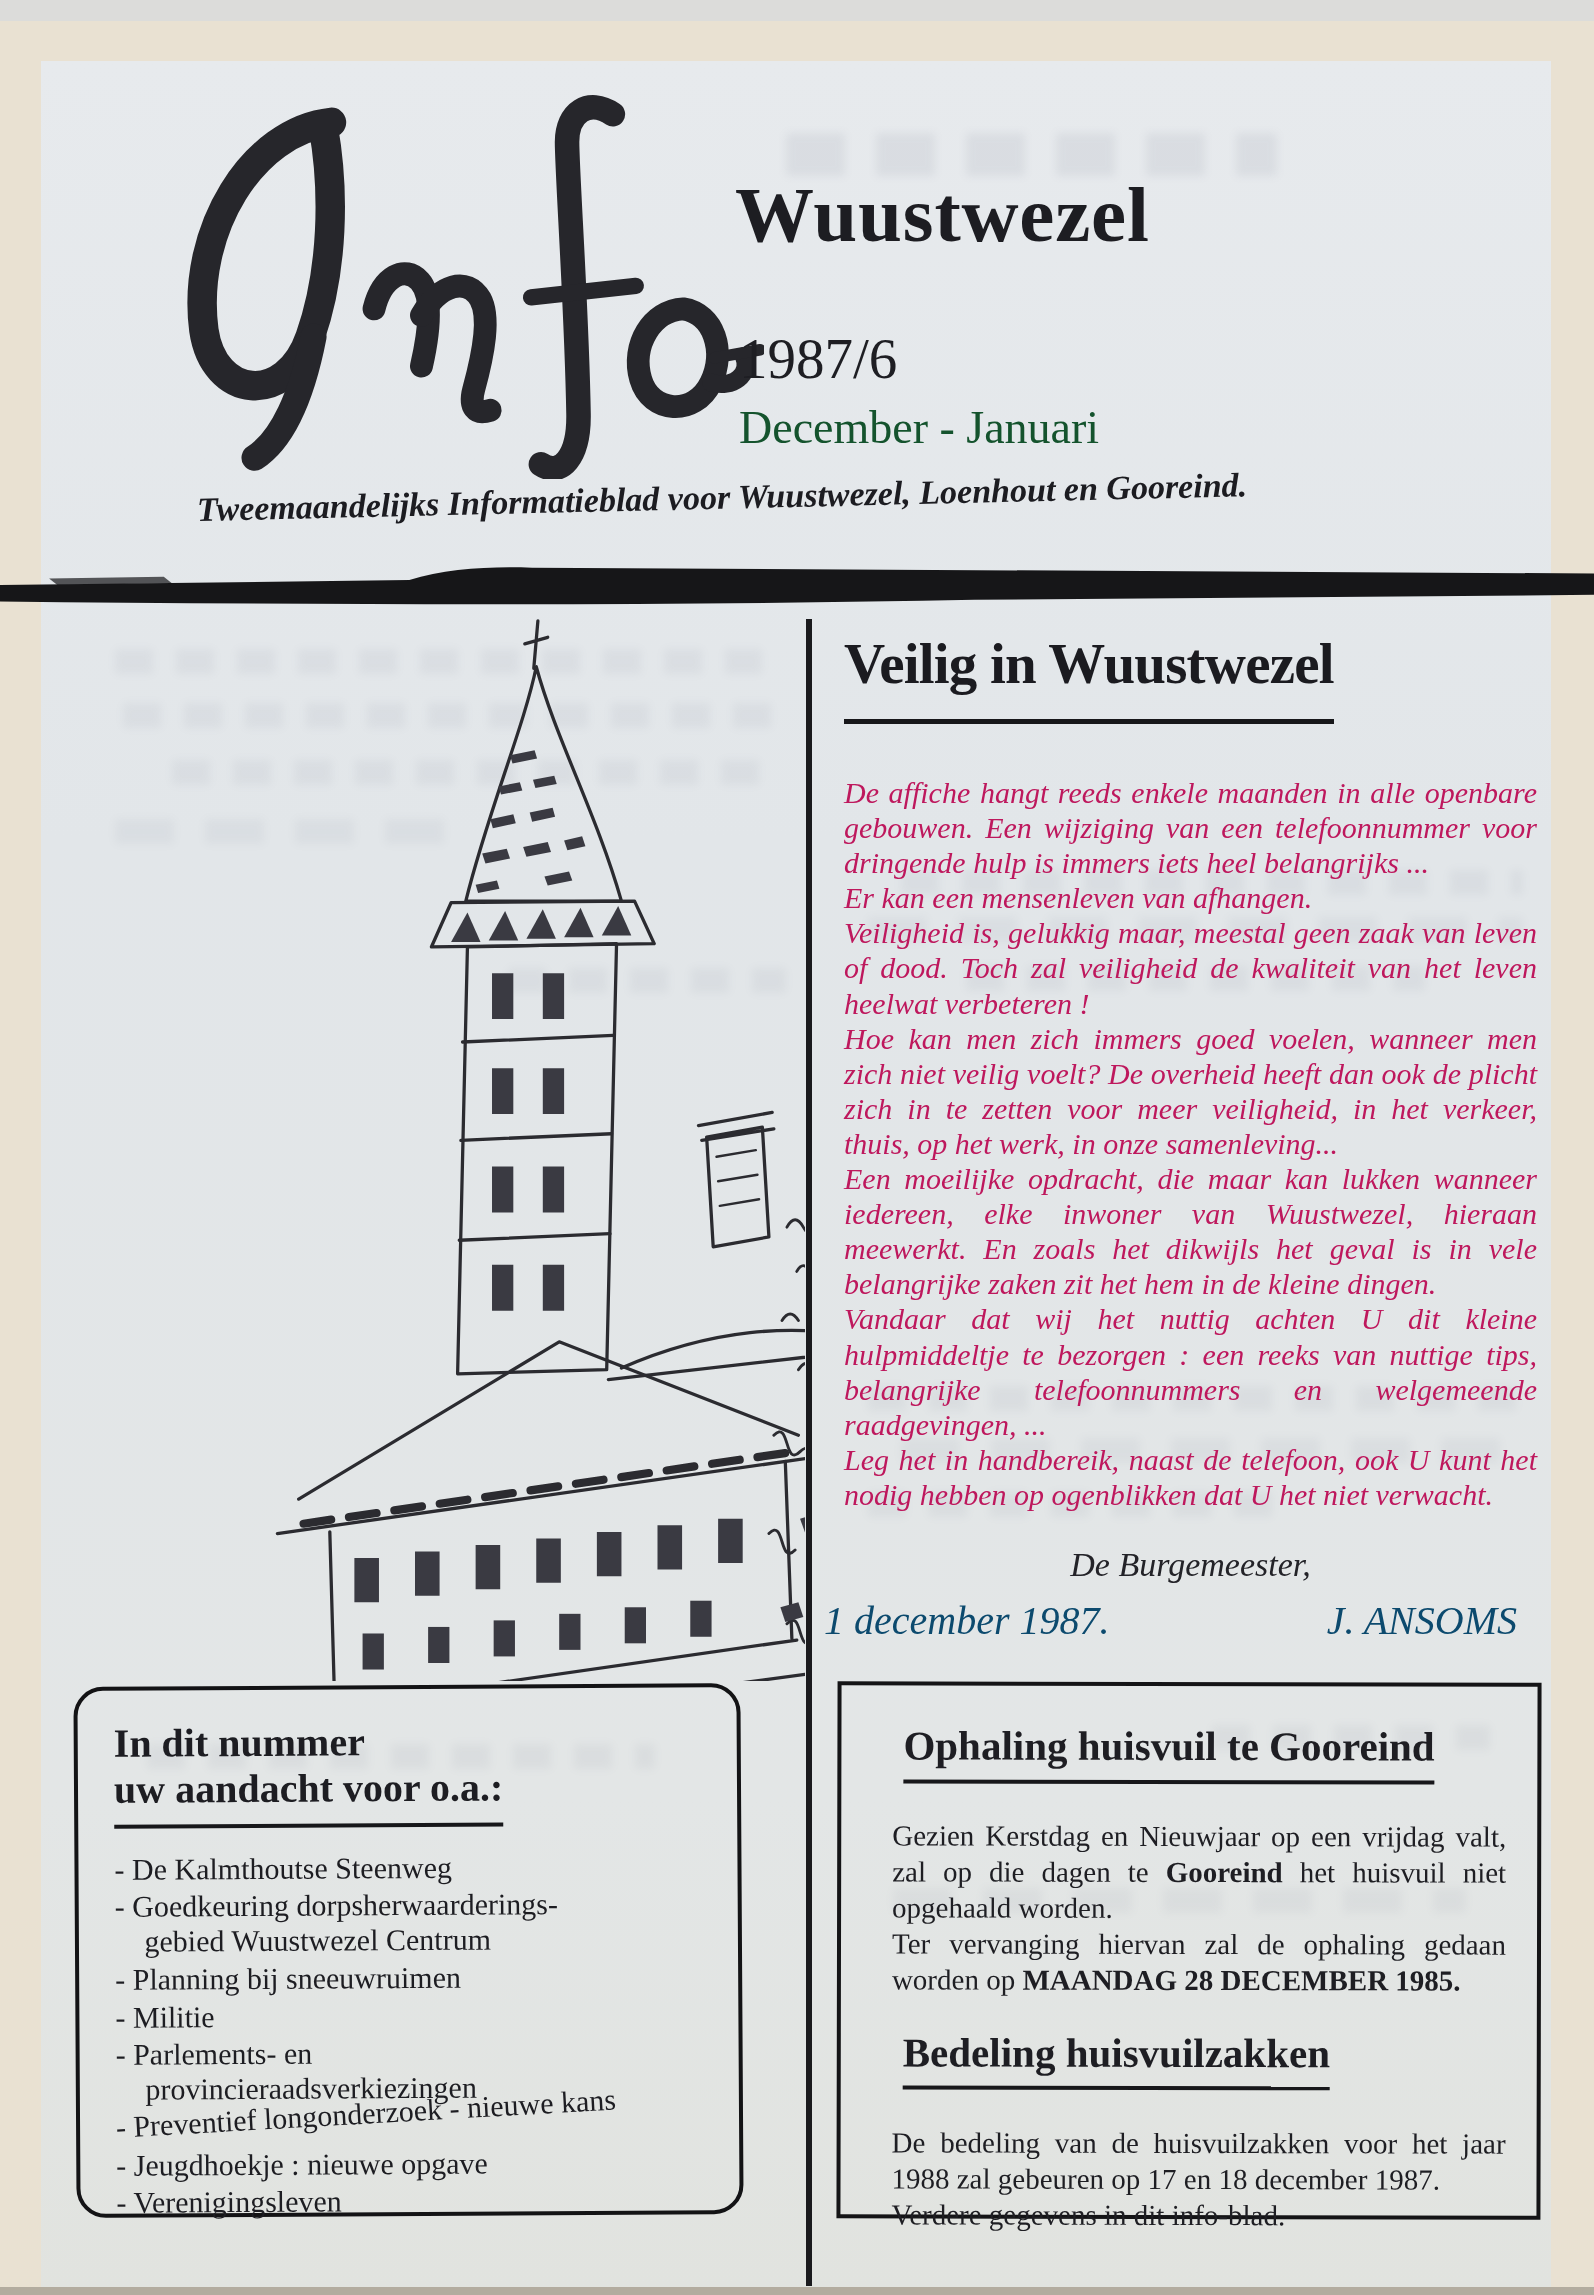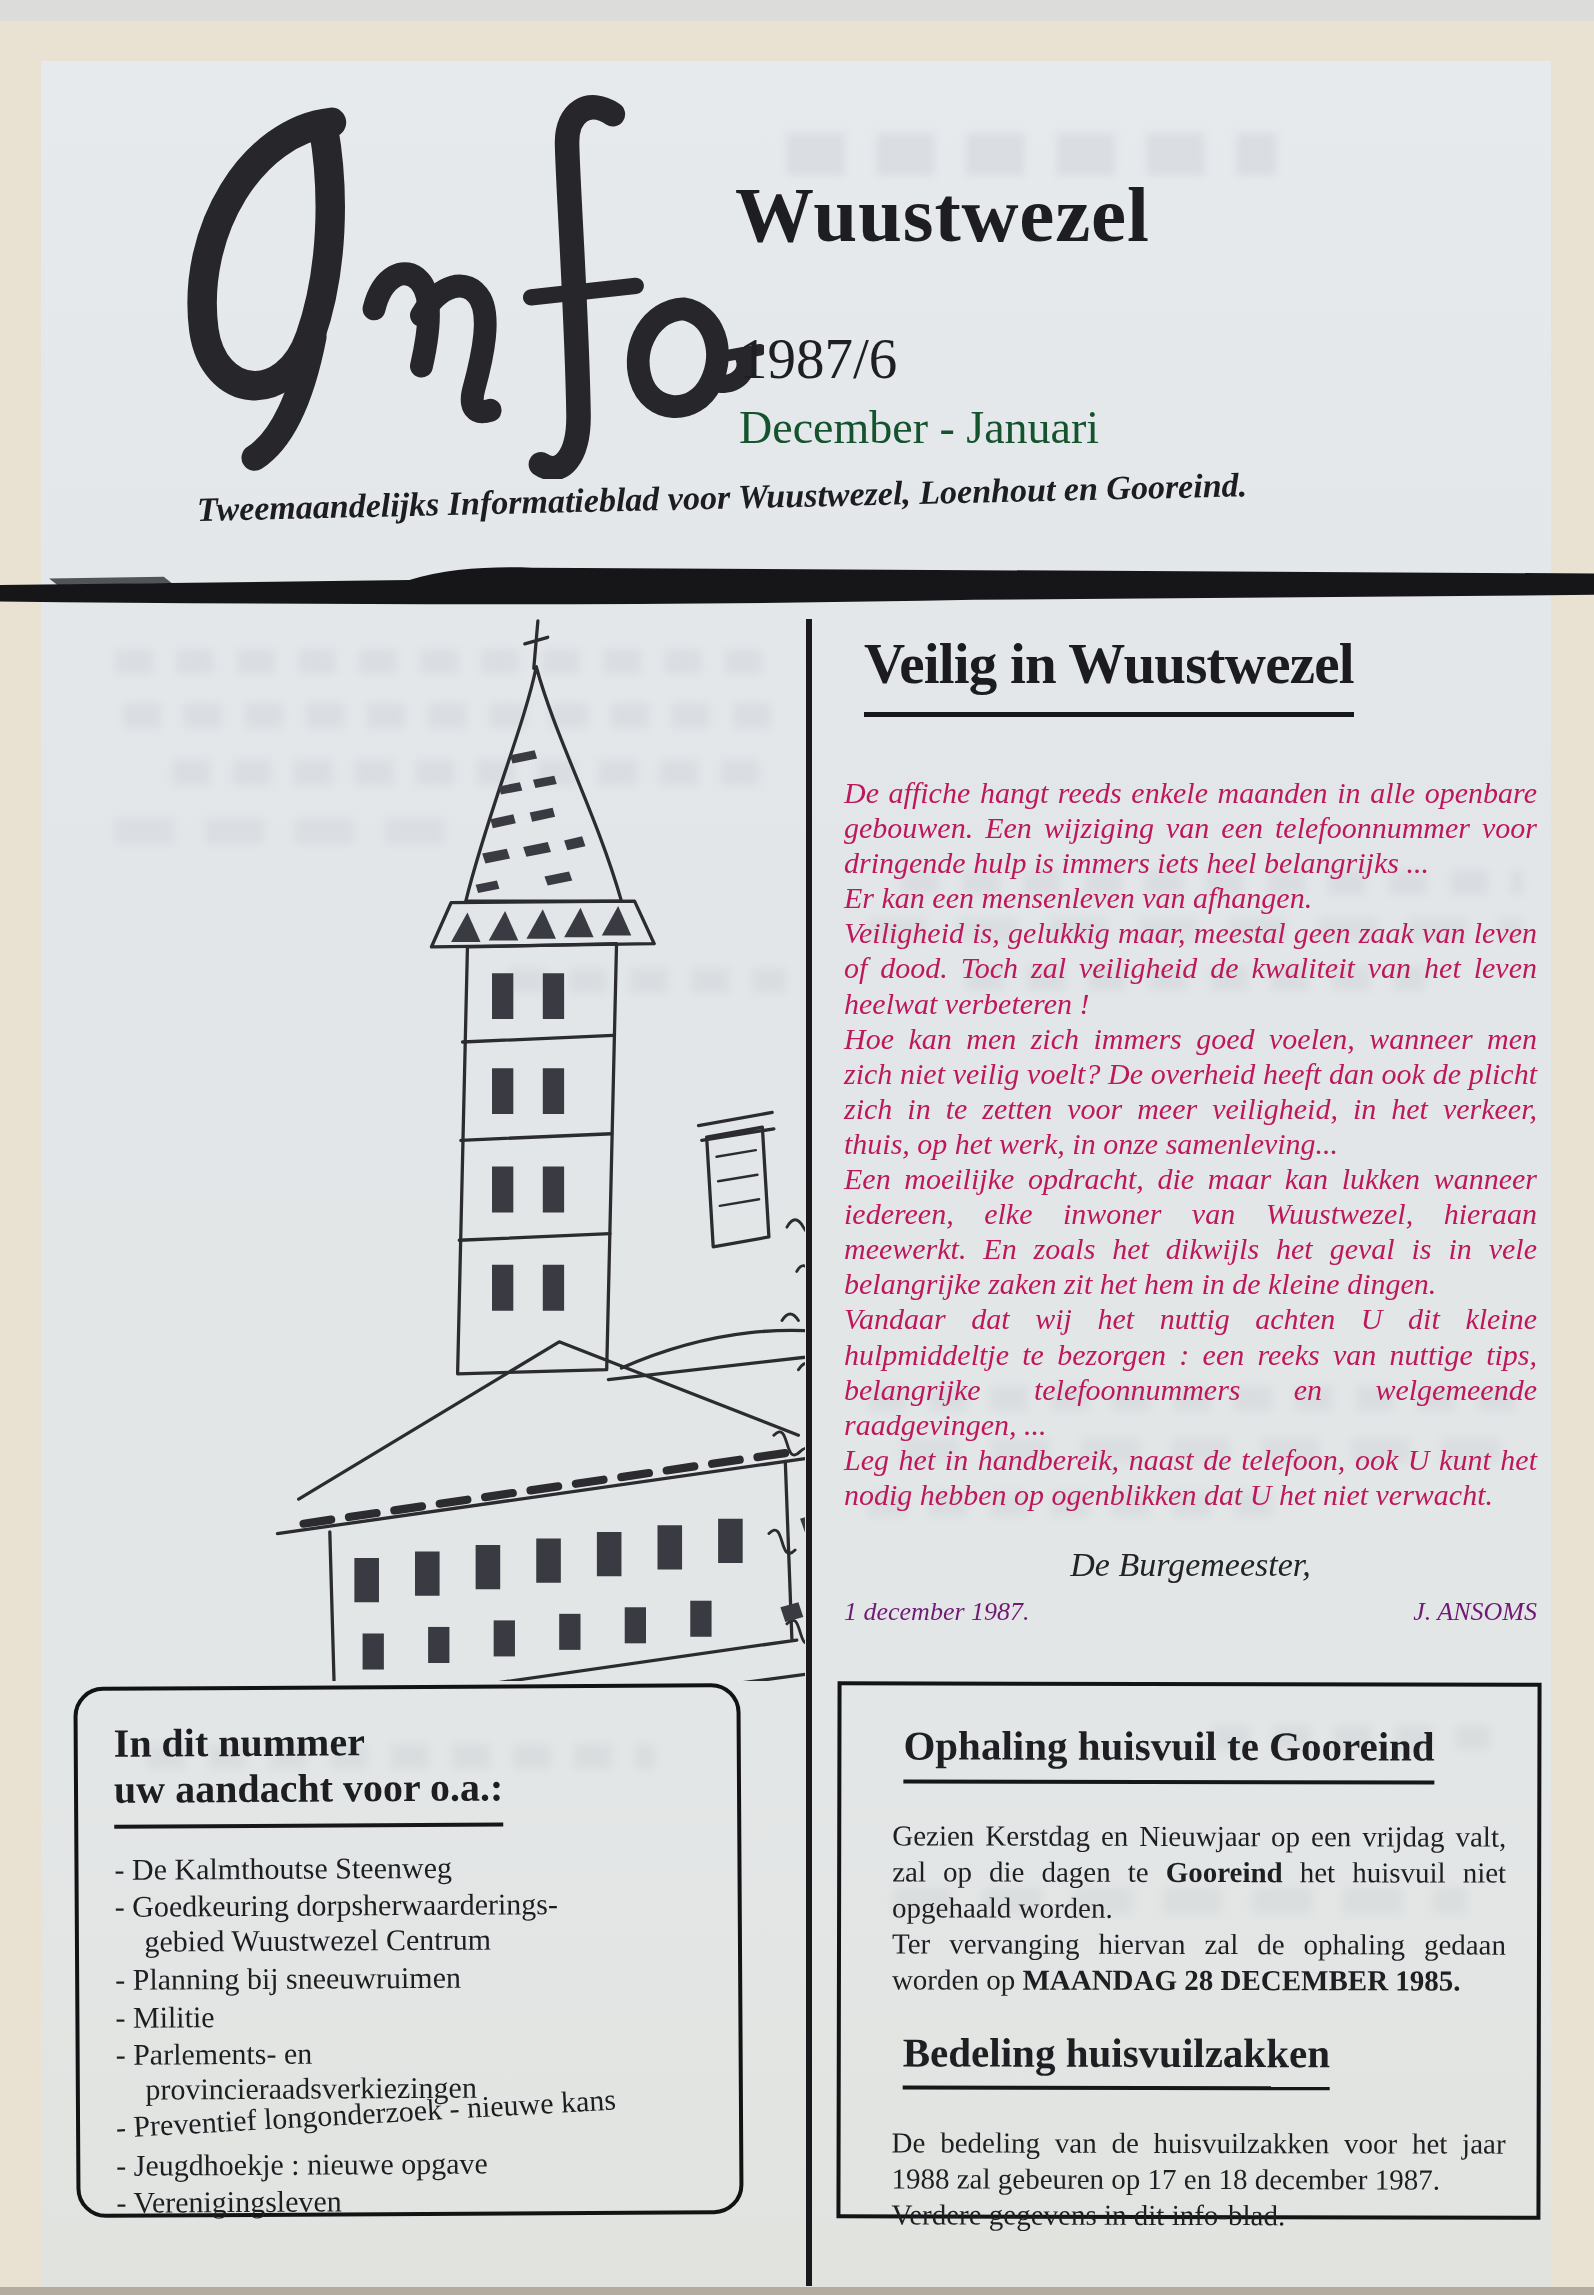--- a/index.html
+++ b/index.html
@@ -26,29 +26,29 @@
   .subtitle{position:absolute;left:197px;top:491px;width:1171px;font-size:34px;font-weight:bold;
             font-style:italic;color:#1c1c21;transform:rotate(-1.35deg);transform-origin:0 50%;white-space:nowrap;}
   .band-svg{position:absolute;left:0;top:562px;width:1594px;height:46px;}
 
   
   .divider{position:absolute;left:806px;top:619px;width:5.7px;height:1667px;background:#1a1a1d;}
   .sketch-svg{position:absolute;left:84px;top:616px;width:721px;height:1065px;}
 
   
   .headline{position:absolute;left:844px;top:635px;font-size:57px;font-weight:bold;color:#1b1b20;
-            line-height:1;display:inline-block;border-bottom:5.7px solid #17171a;padding-bottom:20px;
-            letter-spacing:-0.8px;white-space:nowrap;margin-left:20px;}
+            line-height:1;display:inline-block;border-bottom:5.7px solid #17171a;padding-bottom:27px;
+            letter-spacing:-0.8px;white-space:nowrap;}
   .article{position:absolute;left:844px;top:775px;width:693px;font-size:30px;font-style:italic;
            line-height:1.17;color:#be185d;text-align:justify;}
   .article p{margin:0;}
   .sig-role{position:absolute;left:844px;top:1546px;width:693px;text-align:center;
             font-size:34px;font-style:italic;color:#232328;}
-  .sig-row{position:absolute;left:844px;top:1597px;width:693px;display:flex;
-           justify-content:space-between;font-size:26px;font-style:italic;color:#701a75;}
+  .sig-row{position:absolute;left:824px;top:1597px;width:693px;display:flex;
+           justify-content:space-between;font-size:40px;font-style:italic;color:#0c4a6e;}
 
   
   .right-box{position:absolute;left:837px;top:1682px;width:704px;height:537px;
              border:4.9px solid #141416;box-sizing:border-box;transform:rotate(.12deg);
              padding:28px 31px 0 51px;color:#1e1e23;}
   .right-box h2{margin:11px;font-size:41px;font-weight:bold;line-height:1.05;display:inline-block;
                 border-bottom:4.9px solid #17171a;padding-bottom:11.5px;white-space:nowrap;}
   .right-box .h2-second{margin-top:33px;}
   .right-box .notice-text{margin-top:24.6px;font-size:29px;line-height:1.24;text-align:justify;}
   .right-box .notice-text .line{display:block;}

